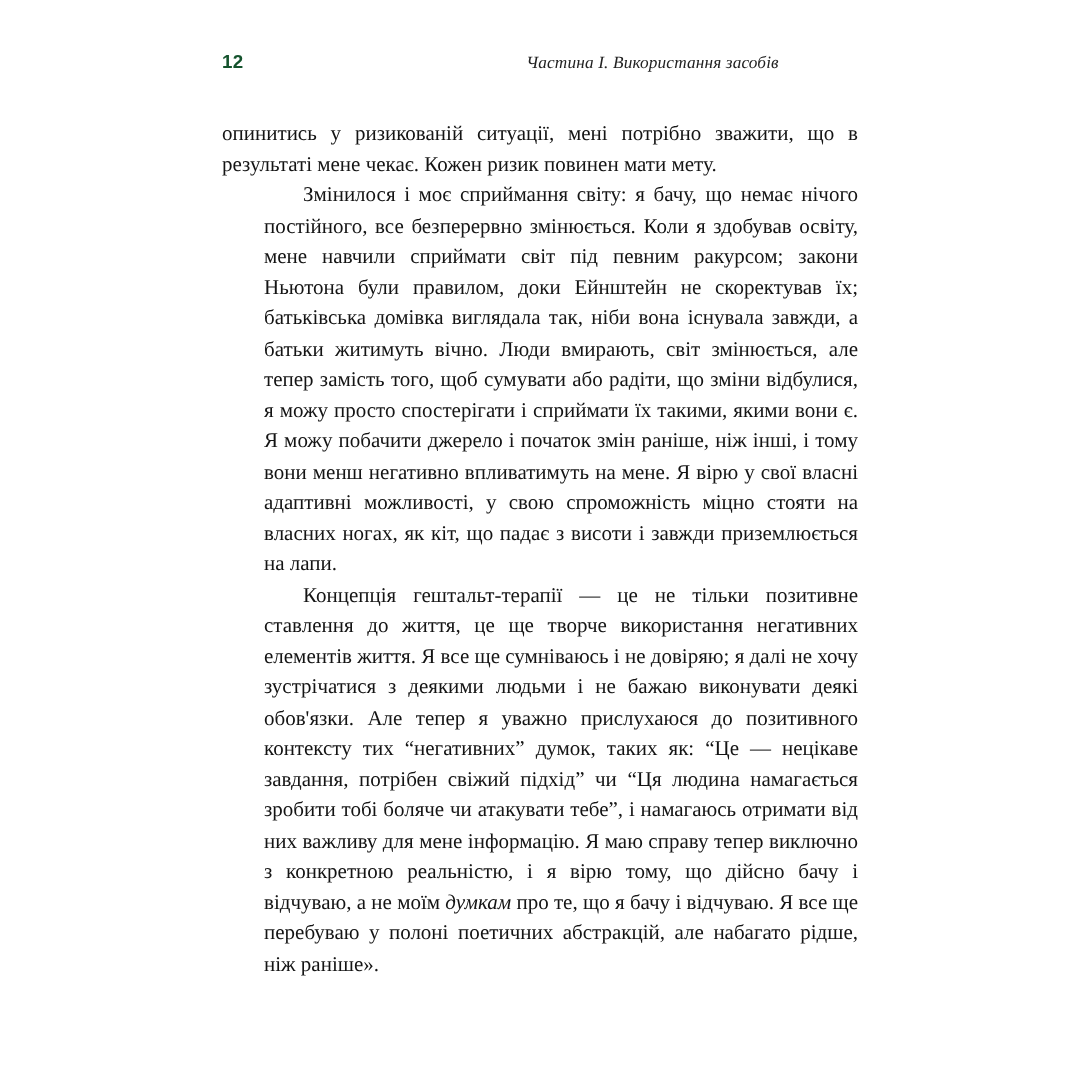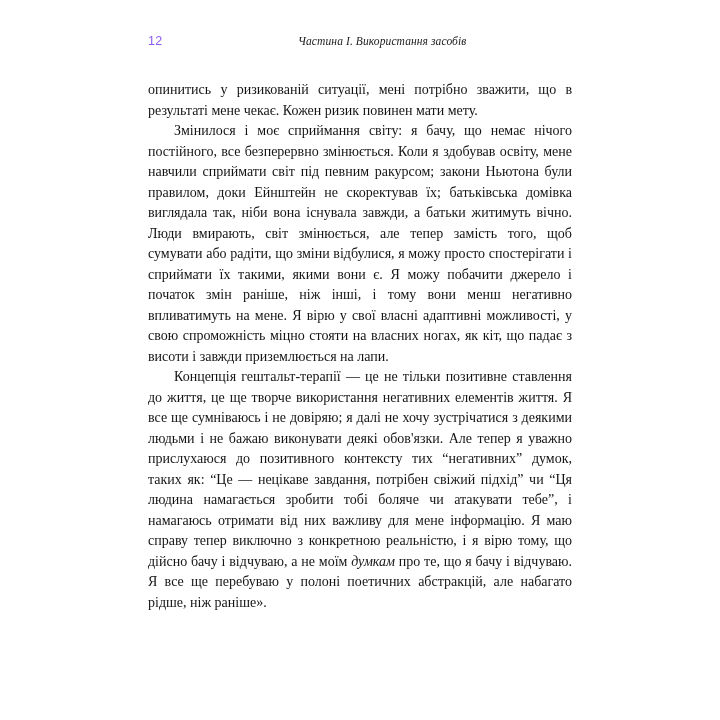--- a/index.html
+++ b/index.html
@@ -22,47 +22,48 @@
     padding: 34px 148px 0 148px;
   }
   .running-head {
     display: flex;
     align-items: baseline;
     height: 20px;
     margin-bottom: 26px;
   }
   .folio {
     font-family: "Liberation Sans", sans-serif;
-    font-weight: normal;
+    font-weight: bold;
     font-size: 12.5px;
-    color: #8b5cf6;
+    color: #14532d;
     letter-spacing: 0.2px;
     width: 150px;
   }
   .head-title {
     flex: 1;
-    text-align: left;
+    text-align: center;
     font-style: italic;
     font-size: 11.5px;
     color: #222;
     letter-spacing: 0.1px;
   }
   .body-text {
     font-size: 14px;
     line-height: 1.465;
     text-align: justify;
     text-justify: inter-word;
     color: #141414;
     hyphens: manual;
   }
   .body-text p {
     margin: 0;
   }
   .body-text p.indent {
     text-indent: 26px;
+    margin-left: 28px;
   }
   .body-text p + p {
     margin-top: 0;
   }
   em {
   }
 </style>
 </head>
 <body>
 

